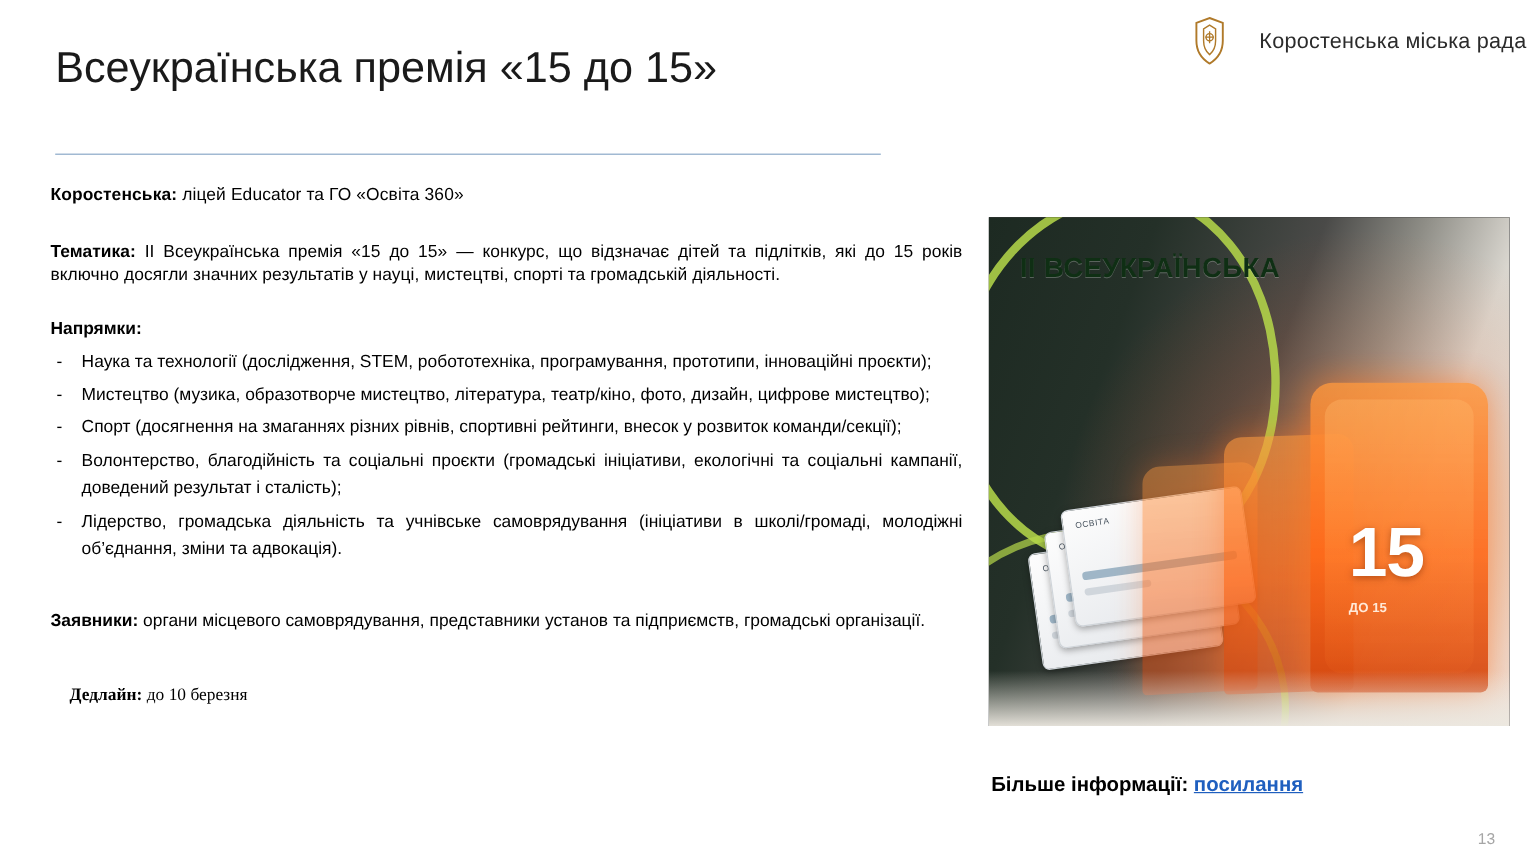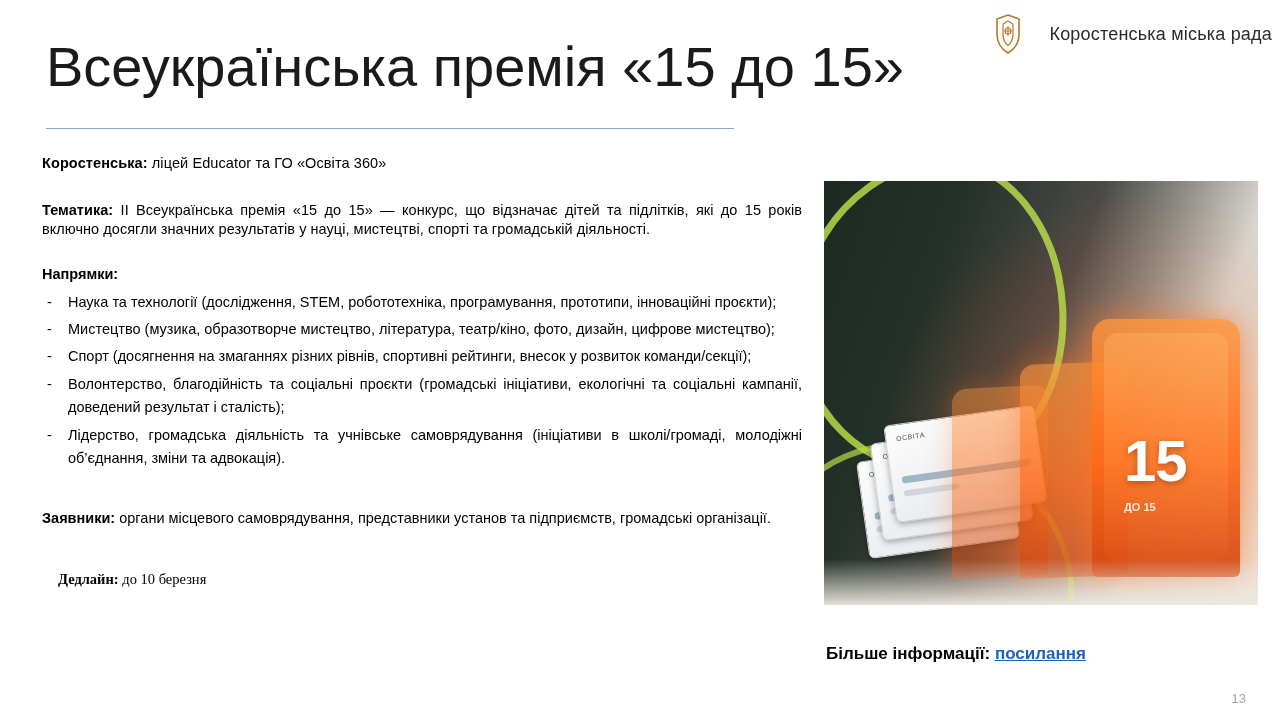--- a/index.html
+++ b/index.html
@@ -35,21 +35,21 @@
     color: #2b2b2b;
     letter-spacing: 0.2px;
     white-space: nowrap;
   }
 
   
   .slide-title {
     position: absolute;
     left: 46px;
     top: 36px;
-    font-size: 56px;
+    font-size: 36px;
     line-height: 1.1;
     font-weight: 400;
     color: #1a1a1a;
     white-space: nowrap;
   }
   .title-rule {
     position: absolute;
     left: 46px;
     top: 128px;
     width: 688px;
@@ -357,20 +357,21 @@
   <div class="trophy t3"></div>
   <div class="trophy-num">15</div>
   <div class="trophy-sub">
     <span>ДО</span>
     <span>15</span>
   </div>
 
   <div class="poster-floor"></div>
 
   <div class="poster-head">
+    <span class="l1">ІІ ВСЕУКРАЇНСЬКА</span>
   </div>
 </div>
 
 <div class="more-info">
   <span>Більше інформації:</span>
   <a href="#">посилання</a>
 </div>
 
 <div class="page-num">13</div>
 

